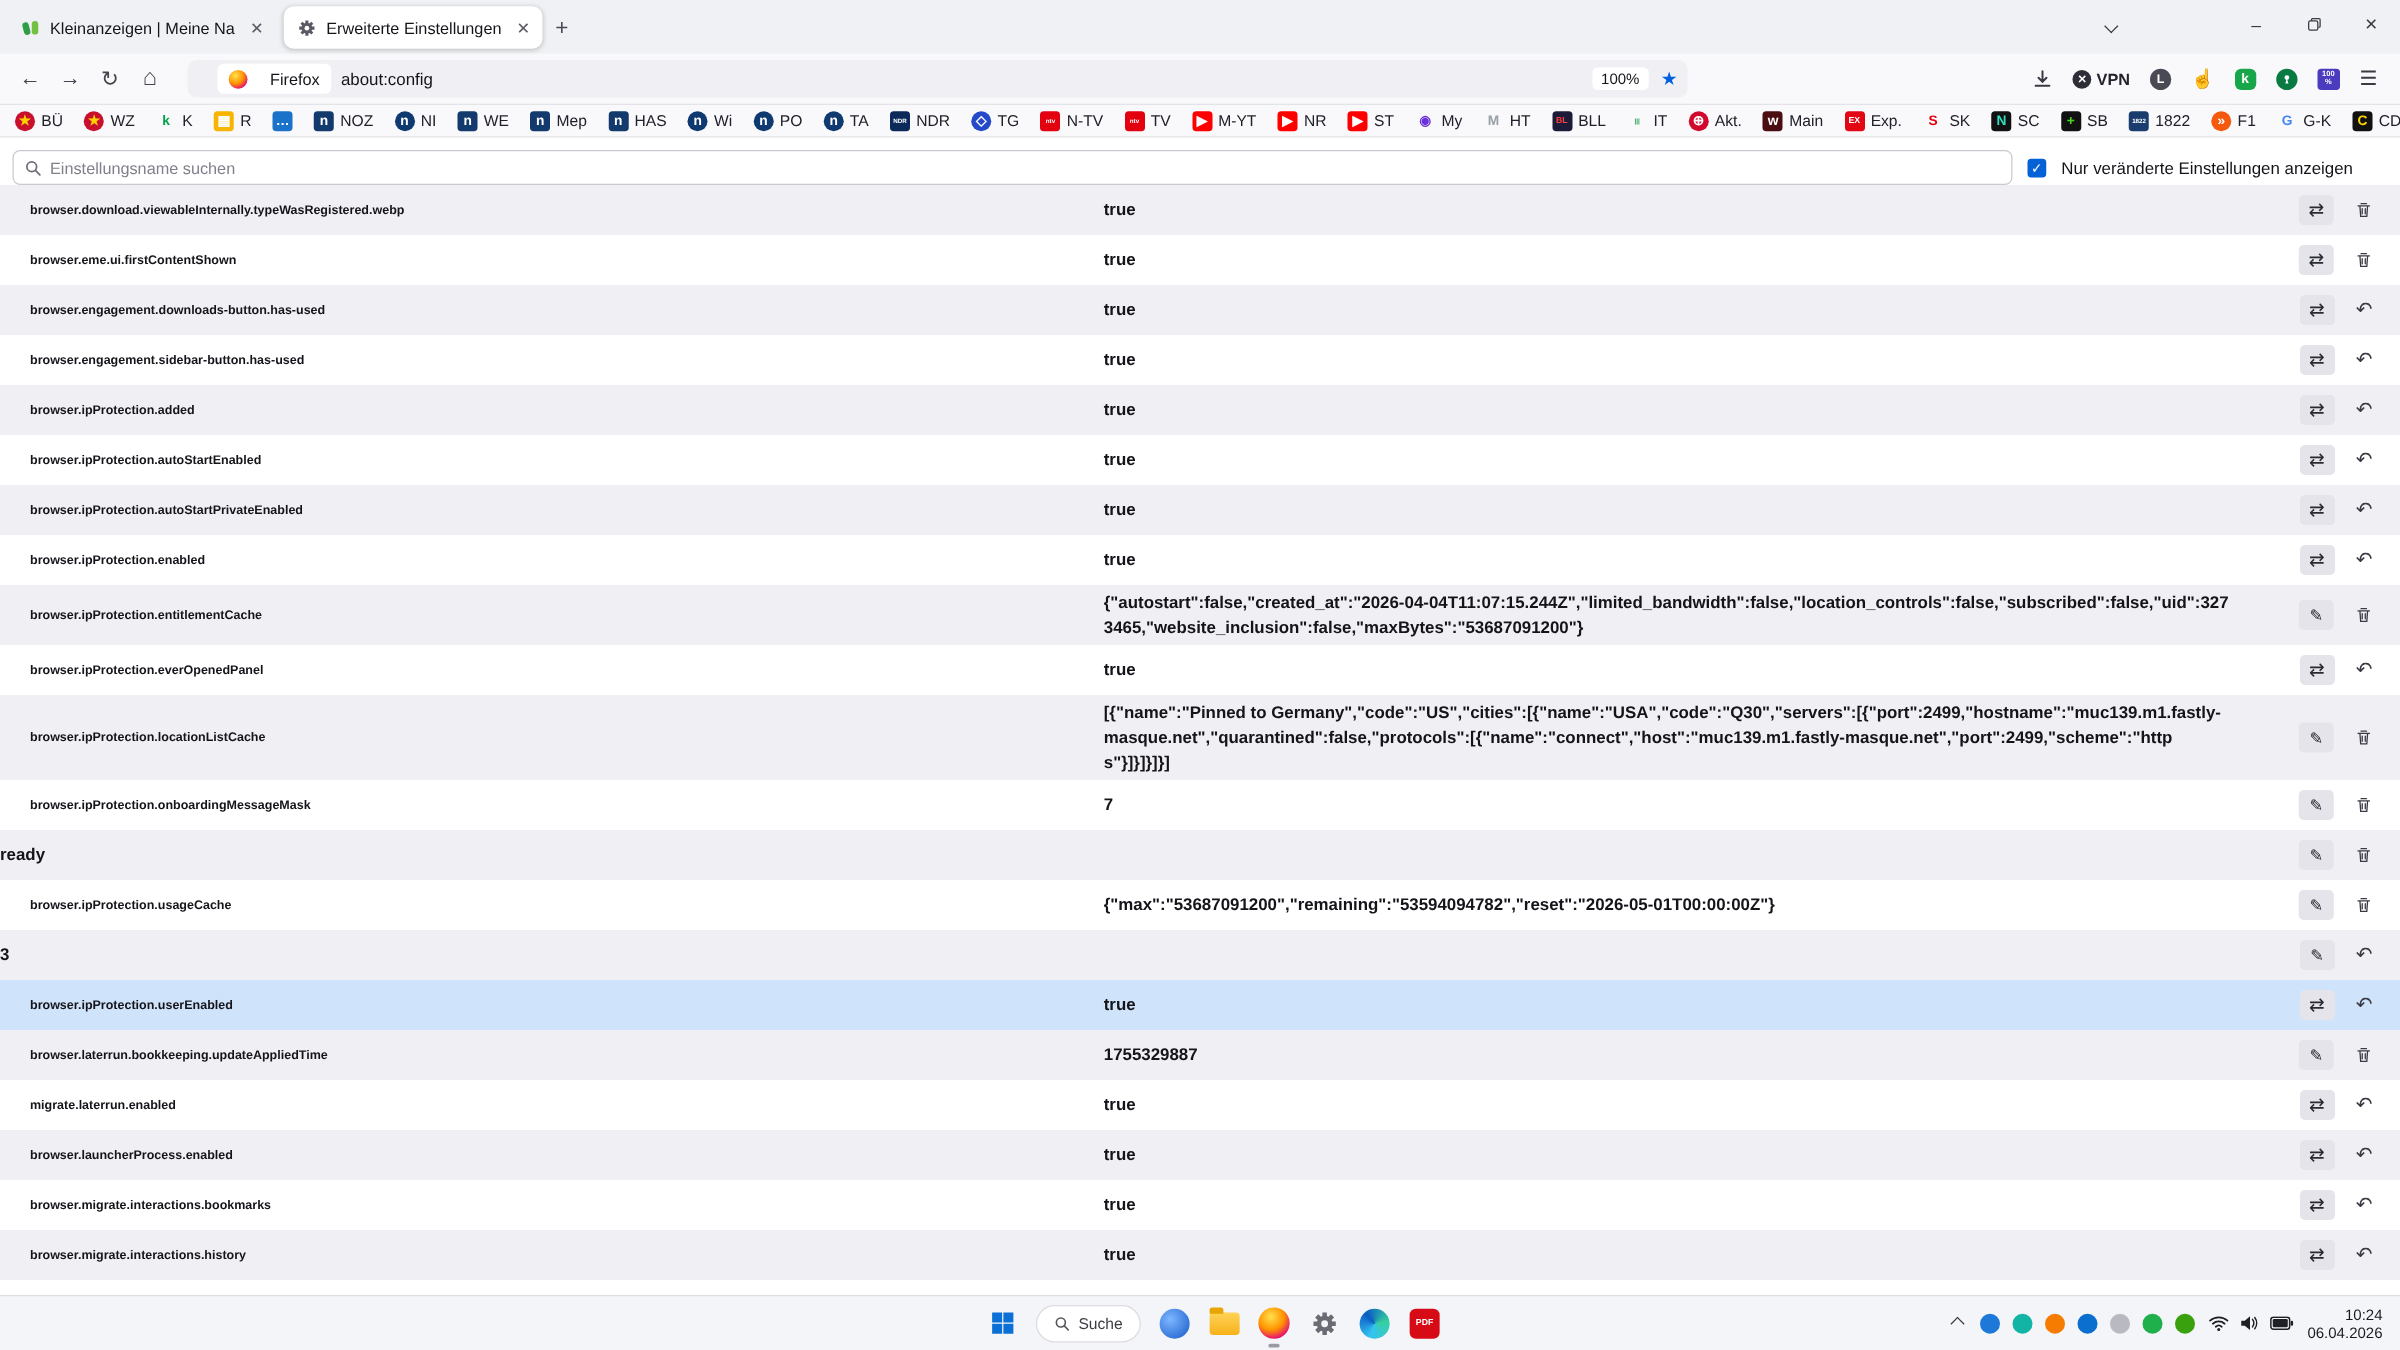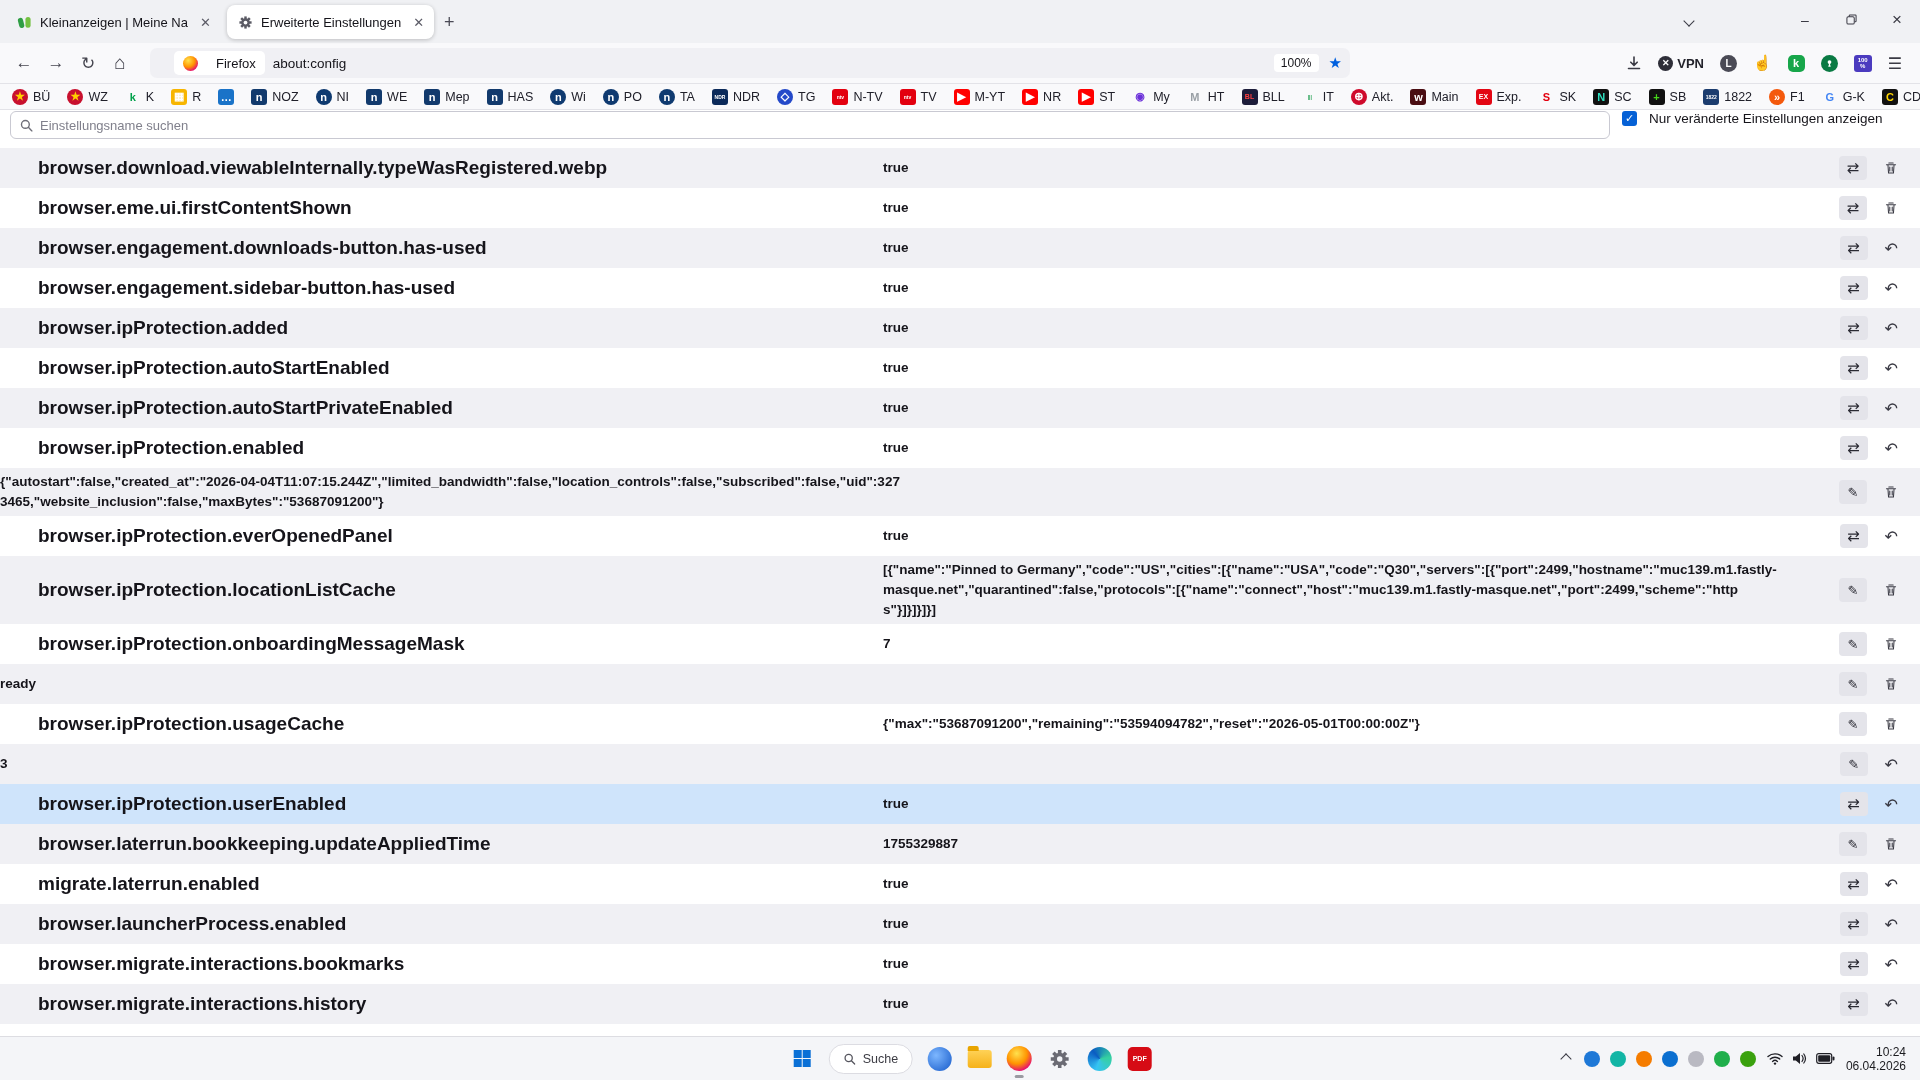--- a/index.html
+++ b/index.html
@@ -27,31 +27,31 @@
   .zoomchip { background:#fff; border-radius:4px; font-size:12px; padding:2px 7px; color:#15141a; }
   .star { color:#0060df; font-size:15px; }
   .ext-area { margin-left:auto; display:flex; align-items:center; gap:16px; padding-right:10px; }
   .circ { border-radius:50%; display:inline-flex; align-items:center; justify-content:center; color:#fff; }
   .vpn { display:flex; align-items:center; gap:4px; font-weight:bold; font-size:13px; color:#23232b; }
   .badge100 { width:18px; height:17px; background:#4b3bbf; border-radius:3px; color:#fff; display:flex; flex-direction:column; align-items:center; justify-content:center; font-size:6px; line-height:6px; font-weight:bold; }
   .bookmarksbar { height:26px; background:#f9f9fb; border-bottom:1px solid #e3e3e8; display:flex; align-items:center; padding:0 12px; gap:17px; overflow:hidden; }
   .bm { display:flex; align-items:center; gap:5px; font-size:12.5px; color:#20202a; white-space:nowrap; }
   .bm-ic { width:16px; height:16px; display:flex; align-items:center; justify-content:center; font-weight:bold; overflow:hidden; }
   .content { position:absolute; top:111px; bottom:44px; left:0; right:0; background:#fff; overflow:hidden; }
-  .searchrow { height:46px; display:flex; padding:0 10px; gap:12px; }
+  .searchrow { height:46px; display:flex; align-items:center; padding:0 10px; gap:12px; }
   .searchbox { flex:0 0 1600px; height:28px; border:1px solid #c9c9d2; border-radius:6px; background:#fff; display:flex; align-items:center; padding:0 9px; gap:7px; }
   .searchbox input { border:none; outline:none; flex:1; font-size:13px; font-family:"Liberation Sans",sans-serif; color:#15141a; background:transparent; }
   .searchbox input::placeholder { color:#80808c; }
   .cb { width:15px; height:15px; background:#0561d6; border-radius:3px; color:#fff; font-size:11px; display:flex; align-items:center; justify-content:center; flex:0 0 15px; }
   .cb-label { font-size:13.5px; color:#15141a; white-space:nowrap; }
   .prefs { margin-top:-9px; }
   .row { display:flex; align-items:center; min-height:40px; padding:4px 0; }
   .row.odd { background:#f0f0f4; }
   .row.selected { background:#cfe4fb; }
-  .row .pname { flex:0 0 883px; padding-left:38px; font-weight:bold; font-size:19px; color:#15141a; }
+  .row .pname { flex:0 0 883px; padding-left:24px; font-weight:bold; font-size:10px; color:#15141a; }
   .row .pval { flex:0 0 905px; font-weight:bold; font-size:13.5px; color:#15141a; word-break:break-all; line-height:20px; }
   .row .pacts { margin-left:auto; display:flex; align-items:center; justify-content:flex-end; gap:17px; padding-right:22px; width:110px; }
   .pill { width:28px; height:24px; background:#e4e4ea; border-radius:4px; display:flex; align-items:center; justify-content:center; font-size:15px; color:#2a2a33; }
   .act2 { font-size:16px; color:#3a3a44; display:flex; align-items:center; }
   .taskbar { position:absolute; bottom:0; left:0; right:0; height:44px; background:#f4f5f8; border-top:1px solid #dddde2; display:flex; align-items:center; }
   .tb-center { position:absolute; left:50%; transform:translateX(-47%); display:flex; align-items:center; gap:13px; }
   .startgrid { width:17px; height:17px; display:grid; grid-template-columns:8px 8px; grid-template-rows:8px 8px; gap:1px; }
   .startgrid i { background:#0a70d6; }
   .tb-search { height:30px; background:#fff; border:1px solid #dcdce2; border-radius:15px; display:flex; align-items:center; gap:7px; padding:0 14px; font-size:12.5px; color:#3c3c44; }
   .appicon { width:27px; height:27px; display:flex; align-items:center; justify-content:center; position:relative; }
@@ -368,20 +368,21 @@
       </div>
       <div class="row even">
         <div class="pname">browser.ipProtection.enabled</div>
         <div class="pval">true</div>
         <div class="pacts">
           <span class="pill">⇄</span>
           <span class="act2">↶</span>
         </div>
       </div>
       <div class="row odd">
+        <div class="pname">browser.ipProtection.entitlementCache</div>
         <div class="pval">{"autostart":false,"created_at":"2026-04-04T11:07:15.244Z","limited_bandwidth":false,"location_controls":false,"subscribed":false,"uid":3273465,"website_inclusion":false,"maxBytes":"53687091200"}</div>
         <div class="pacts">
           <span class="pill" style="font-size: 13px;">✎</span>
           <span class="act2">
             <svg width="14" height="14" viewBox="0 0 16 16" fill="none" stroke="#3a3a44" stroke-width="1.2" stroke-linecap="round">
               <path d="M5.5 2.2h5M2.8 4.3h10.4M4.5 4.3l.7 9.5h5.6l.7-9.5M6.6 6.8v4.6M9.4 6.8v4.6"></path>
             </svg>
           </span>
         </div>
       </div>

